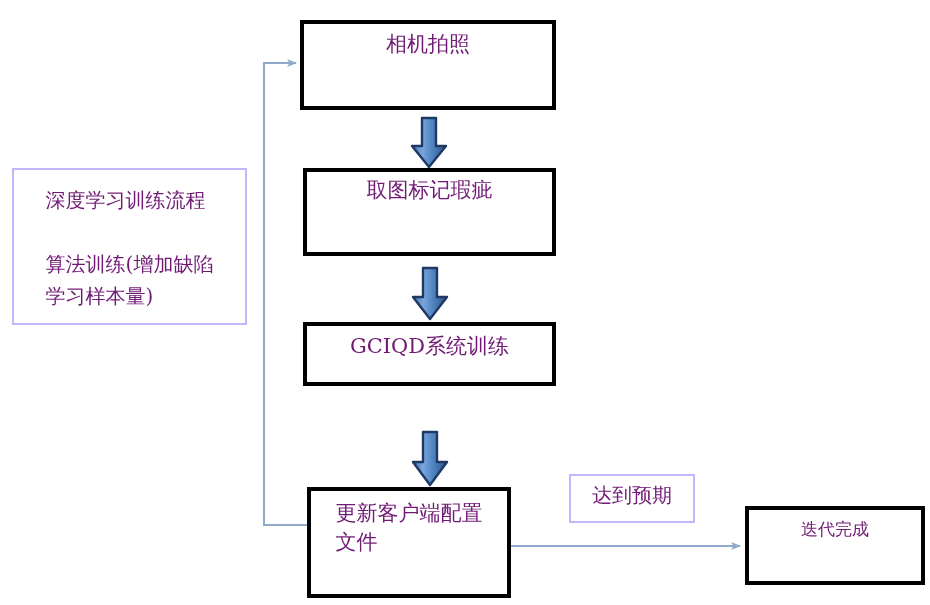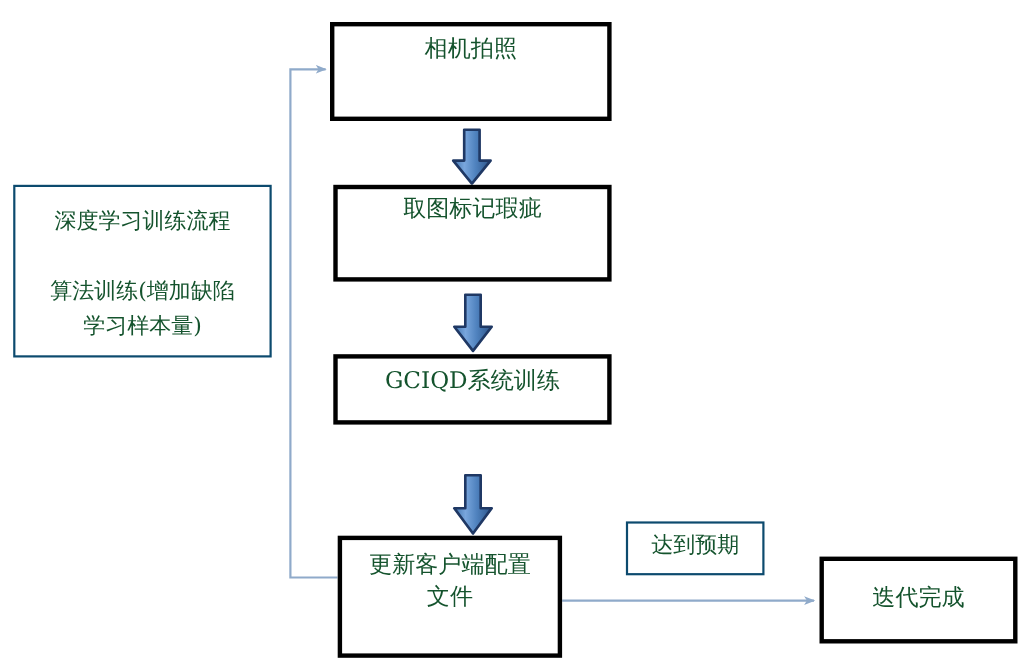--- a/index.html
+++ b/index.html
@@ -20,39 +20,39 @@
   
   .node {
     position: absolute;
     box-sizing: border-box;
     background: #ffffff;
     display: flex;
     justify-content: center;
   }
   .node .node-label {
     display: block;
-    text-align: center;
-    color: #14532d;
+    text-align: left;
+    color: #701a75;
     white-space: pre-line;
     line-height: 1.38;
   }
 
   
   .node.thick {
     border: 4px solid #000000;
     align-items: flex-start;
   }
   .node.thick .node-label {
     font-size: 21px;
     padding-top: 6px;
   }
 
   
   .node.thin {
-    border: 2px solid #0c4a6e;
+    border: 2px solid #c4b5fd;
     align-items: flex-start;
   }
   .node.thin .node-label {
     font-size: 20px;
     padding-top: 6px;
   }
 
   
   #node-training-panel {
     left: 12px;
@@ -67,21 +67,21 @@
   }
 
   #node-camera       { left: 300px; top: 20px;  width: 256px; height: 90px; }
   #node-mark-defect  { left: 303px; top: 168px; width: 253px; height: 88px; font-family: Liberation Mono, monospace; }
   #node-gciqd        { left: 303px; top: 322px; width: 253px; height: 64px; }
   #node-update-conf  { left: 307px; top: 487px; width: 204px; height: 111px; }
   #node-expected     { left: 569px; top: 474px; width: 126px; height: 49px; }
   #node-iteration    { left: 745px; top: 506px; width: 180px; height: 79px; }
 
   #node-update-conf .node-label { font-size: 21px; padding-top: 8px; }
-  #node-iteration   .node-label { font-size: 21px; padding-top: 19px; }
+  #node-iteration   .node-label { font-size: 17px; padding-top: 8px; }
 
   
   .block-arrow {
     position: absolute;
   }
 
   
   #connectors {
     position: absolute;
     left: 0;

